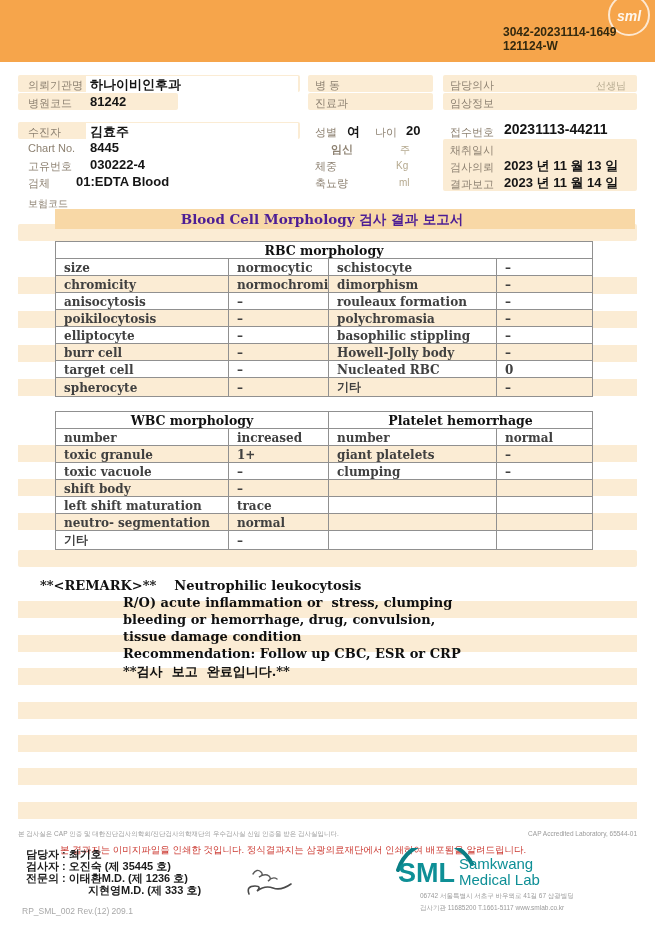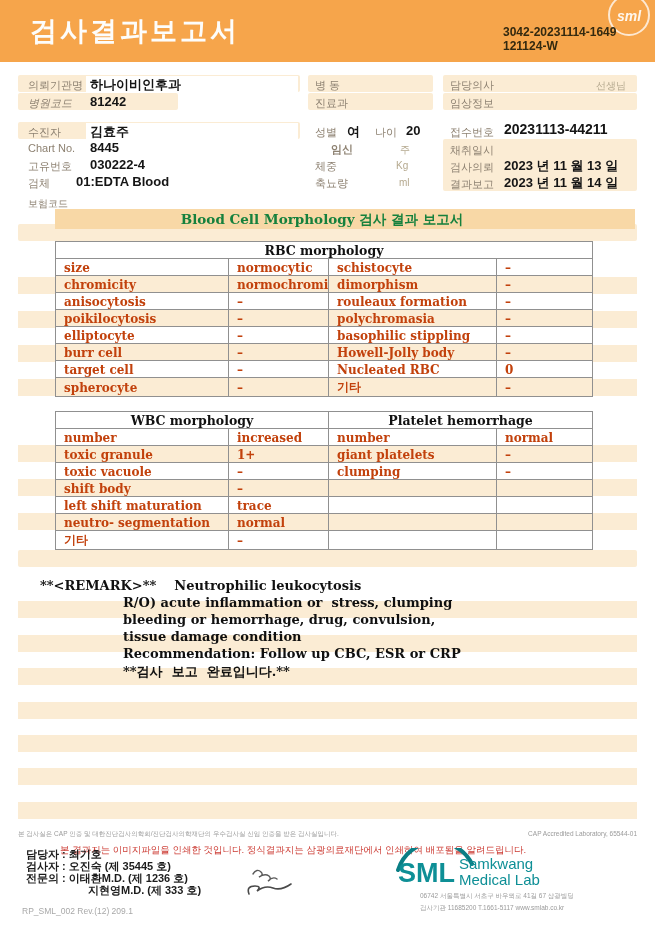--- a/index.html
+++ b/index.html
@@ -28,27 +28,27 @@
   
   #hdr{position:absolute;left:0;top:0;width:655px;height:62px;background:var(--orange);}
   #hdr h1{position:absolute;left:30px;top:13px;margin:0;font-size:27px;letter-spacing:3px;color:#fdfdfb;font-weight:bold;}
   .refnums{font-weight:bold;font-size:12px;color:#33290f;line-height:14px;}
   #hlogo{position:absolute;left:608px;top:-6px;width:42px;height:42px;border:2.5px solid rgba(255,255,255,.75);
          border-radius:50%;box-sizing:border-box;}
   #hlogo span{position:absolute;left:0;right:0;top:12px;text-align:center;color:rgba(255,255,255,.9);
          font-style:italic;font-weight:bold;font-size:14px;}
   
   #titlebar{position:absolute;left:55px;top:209px;width:580px;height:20px;background:var(--creamDark);}
-  #titlebar div{margin-top:2px;text-align:center;padding-right:60px;font:bold 13.5px "DejaVu Serif",serif;color:#15803d;padding-left:14px;}
+  #titlebar div{margin-top:2px;text-align:center;padding-right:60px;font:bold 13.5px "DejaVu Serif",serif;color:#4c1d95;padding-left:14px;}
   
   table.rtable{position:absolute;border-collapse:collapse;table-layout:fixed;width:537px;
          border:1px solid #6a6a6a;background:transparent;}
   table.rtable th{border:1px solid #909090;height:16px;font:bold 12.5px "DejaVu Serif",serif;color:#111;
          text-align:center;padding:0;}
-  table.rtable td{border:1px solid #909090;height:15px;font:bold 12px "DejaVu Serif",serif;color:#c2410c;
+  table.rtable td{border:1px solid #909090;height:15px;font:bold 12px "DejaVu Serif",serif;color:#404040;
          text-align:left;padding:1px 2px 0 8px;overflow:hidden;white-space:nowrap;}
   table.rtable tbody tr:nth-child(even) td{background:var(--cream);}
   .remark{font:bold 13px "DejaVu Serif",serif;color:#101010;white-space:pre;}
   .ftr-tiny{font-size:6.5px;color:#9a9a9a;}
   .notice{font-size:9.5px;color:#cc3b33;}
   .sig{font-weight:bold;font-size:11px;color:#1c1c1c;}
   .sml-abbr{font-weight:bold;font-size:27px;color:var(--teal);letter-spacing:0px;}
   .sml-name{font-size:15px;color:var(--teal);line-height:16px;}
   .doc-code{font-size:8.5px;color:#a8a8a8;}
 </style>
@@ -69,31 +69,30 @@
   <div class="bar" style="left:443px;top:139px;width:194px;height:52px;"></div>
   <div class="bar" style="left:18px;top:224px;width:619px;"></div>
   <div class="nub" style="left:18px;top:260px;width:37px;height:136px;"></div>
   <div class="nub" style="left:592px;top:260px;width:45px;height:136px;"></div>
   <div class="nub" style="left:18px;top:428px;width:37px;height:119px;"></div>
   <div class="nub" style="left:592px;top:428px;width:45px;height:119px;"></div>
   <div class="bar" style="left:18px;top:550px;width:619px;"></div>
   <div class="stripes" style="left:18px;top:585px;width:619px;height:237px;"></div>
 
   <div id="hdr">
-    <h1>검사결과보고서</h1>
     <div id="hlogo">
       <span>sml</span>
     </div>
     <div class="abs refnums" style="left:503px;top:25px;">3042-20231114-1649</div>
     <div class="abs refnums" style="left:503px;top:39px;">121124-W</div>
   </div>
 
   <div class="abs lbl" style="left:28px;top:78px;">의뢰기관명</div>
   <div class="abs val" style="left:90px;top:76px;">하나이비인후과</div>
-  <div class="abs lbl" style="left:28px;top:96px;font-style:italic;">병원코드</div>
+  <div class="abs lbl" style="left:28px;top:96px;">병원코드</div>
   <div class="abs val" style="left:90px;top:94px;">81242</div>
 
   <div class="abs lbl" style="left:28px;top:125px;">수진자</div>
   <div class="abs val" style="left:90px;top:123px;">김효주</div>
   <div class="abs lbl" style="left:28px;top:142px;">Chart No.</div>
   <div class="abs val" style="left:90px;top:140px;">8445</div>
   <div class="abs lbl" style="left:28px;top:159px;">고유번호</div>
   <div class="abs val" style="left:90px;top:157px;">030222-4</div>
   <div class="abs lbl" style="left:28px;top:176px;">검체</div>
   <div class="abs val" style="left:76px;top:174px;">01:EDTA Blood</div>

